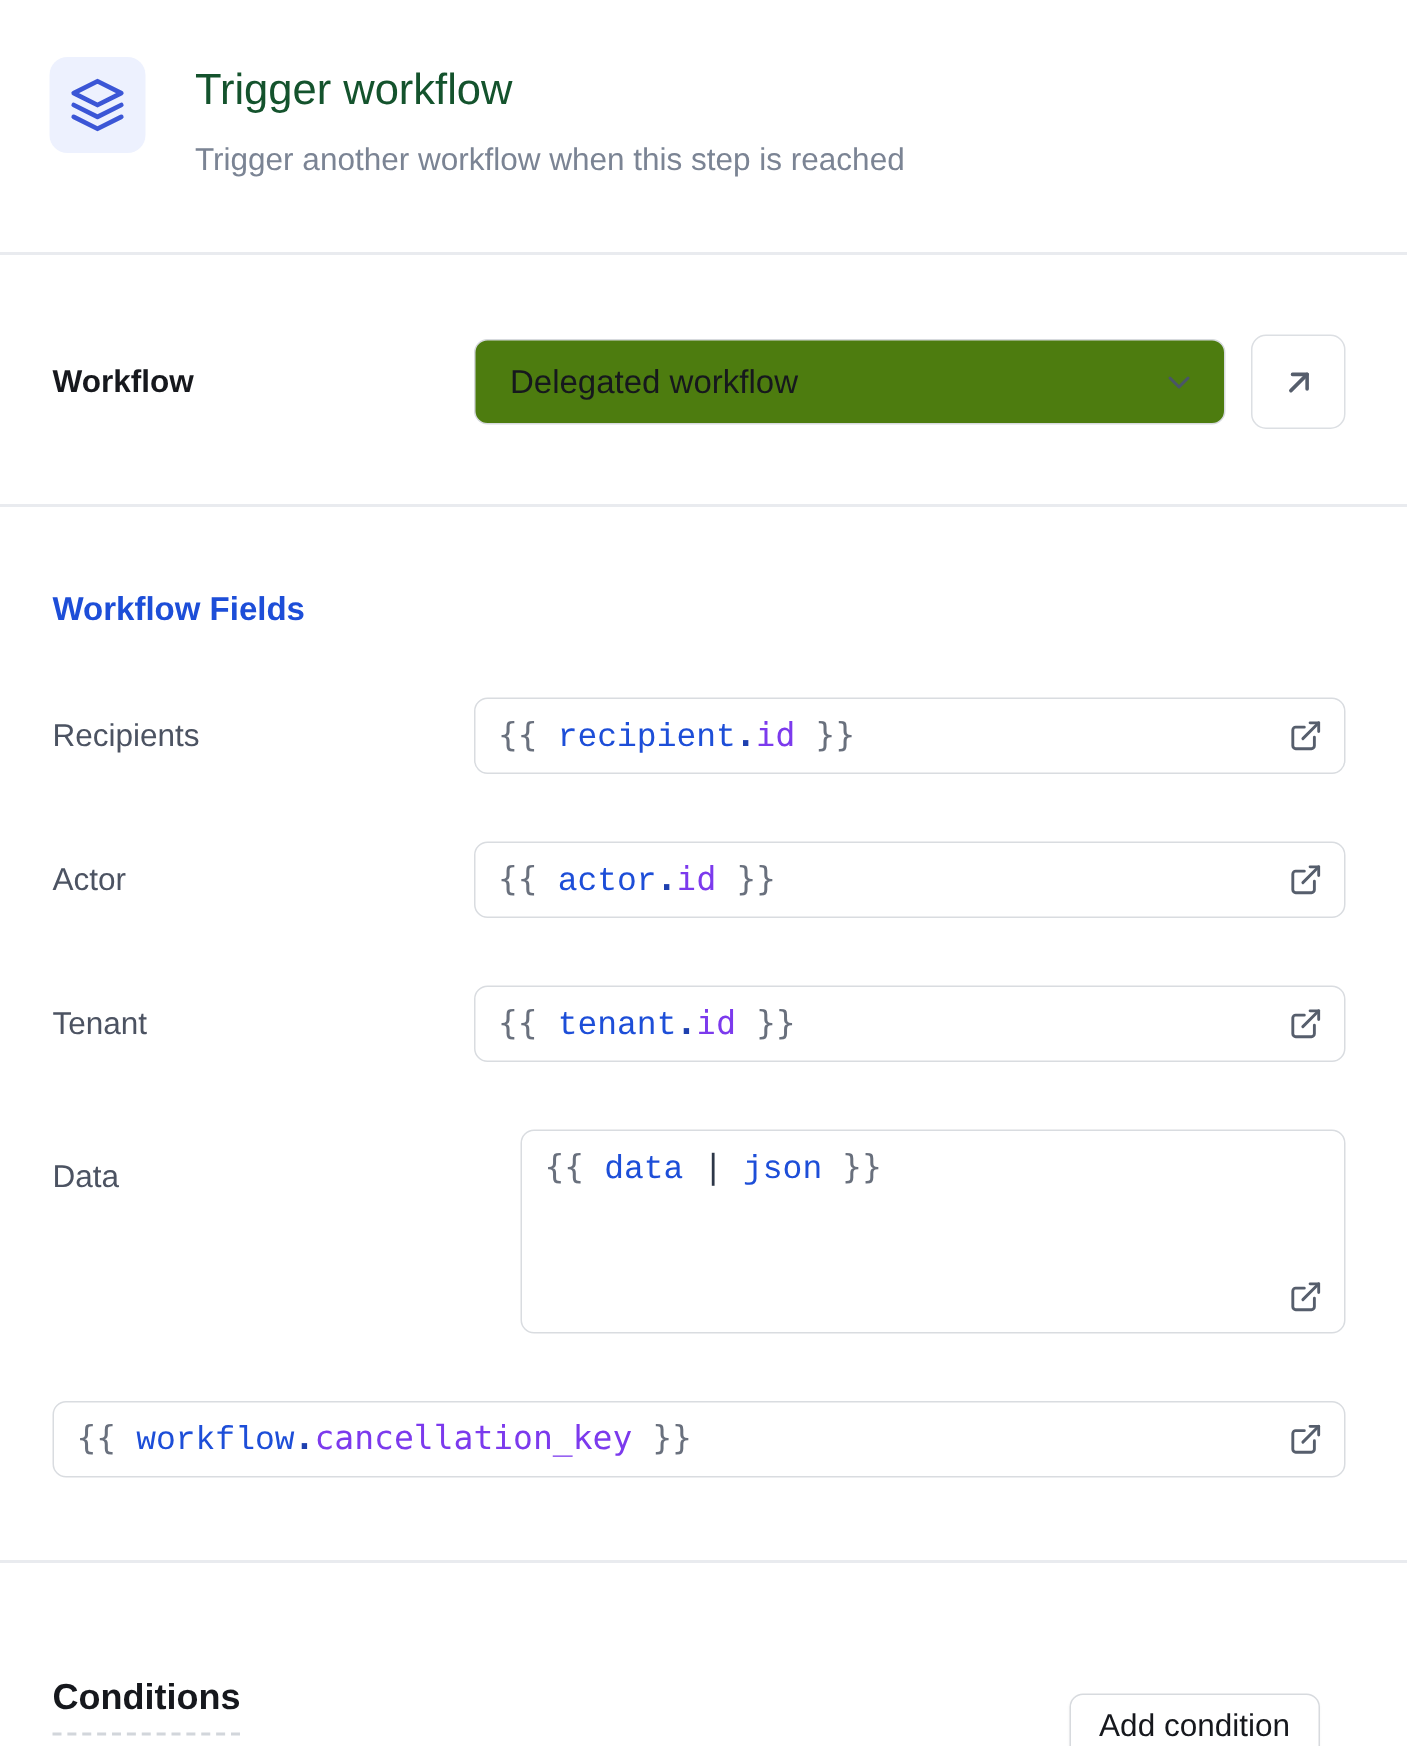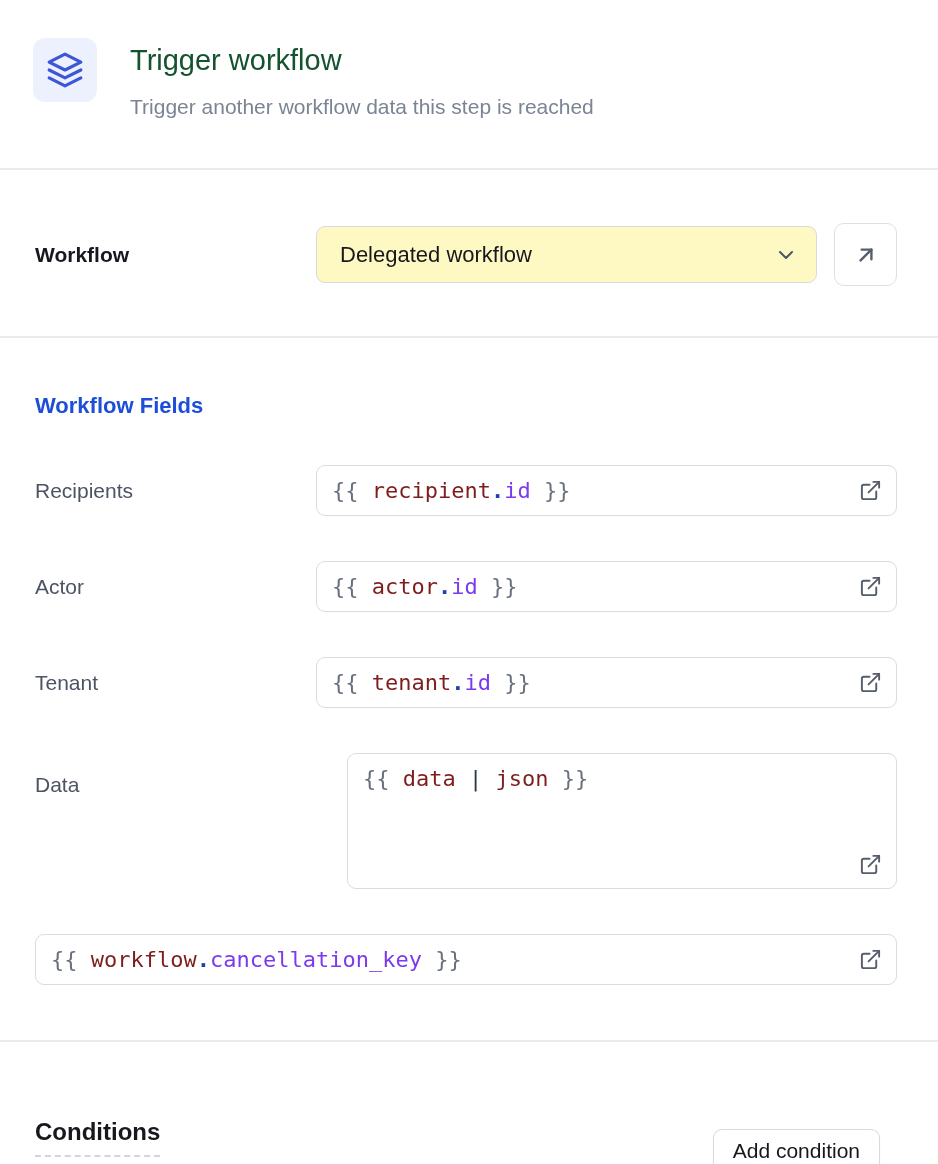--- a/index.html
+++ b/index.html
@@ -27,21 +27,21 @@
   .divider{height:2px;background:#e9ebef;border:0;margin:0;}
   .divider-1{margin-top:49px;}
   .divider-2{margin-top:50px;}
   .divider-3{margin-top:55px;}
 
   
   .workflow-row{display:flex;align-items:center;padding:53px 41px 0 35px;}
   .row-label{flex:0 0 281px;font-size:21px;}
   .workflow-label{font-weight:700;color:#16181d;}
   .select{
-    flex:1;height:55px;border:1px solid #d7dade;border-radius:9px;background:#fef9c3;
+    flex:1;height:55px;border:1px solid #d7dade;border-radius:9px;background:#4d7c0f;
     display:flex;align-items:center;justify-content:space-between;
     padding:0 18px 0 23px;cursor:pointer;
   }
   .select-value{font-size:22px;color:#16181d;}
   .icon-btn{
     width:61px;height:61px;margin-left:17px;flex:0 0 auto;
     border:1px solid #dcdfe3;border-radius:10px;background:#fff;
     display:flex;align-items:center;justify-content:center;cursor:pointer;
   }
 
@@ -56,21 +56,21 @@
   .field-input{
     flex:1;height:49px;border:1px solid #d9dce0;border-radius:9px;background:#fff;
     display:flex;align-items:center;padding:0 14px 0 15px;position:relative;
   }
   .field-input.multiline{height:123px;align-items:flex-start;padding-top:11px;margin-left:31px;}
   .code{
     font-family:"DejaVu Sans Mono","Liberation Mono",monospace;
     font-size:22px;white-space:pre;line-height:27px;
   }
   .tok-brace{color:#69707d;}
-  .tok-var{color:#7f1d1d;}
+  .tok-var{color:#1d4ed8;font-family:Liberation Mono, monospace;}
   .tok-dot{color:#1e40af;font-weight:700;}
   .tok-prop{color:#7c3aed;}
   .tok-pipe{color:#2d3748;}
   .tok-plain{color:#2d3748;}
   .ext-link{margin-left:auto;display:flex;align-items:center;cursor:pointer;flex:0 0 auto;}
   .field-input.multiline .ext-link{position:absolute;right:14px;bottom:12px;}
 
   
   .conditions-row{display:flex;align-items:center;justify-content:space-between;padding:59px 58px 0 35px;}
   .conditions-heading{
@@ -94,21 +94,21 @@
       <span>
         <svg width="38" height="38" viewBox="0 0 24 24" fill="none" stroke="#3b56d6" stroke-width="2" stroke-linecap="round" stroke-linejoin="round">
           <polygon points="12 2 2 7 12 12 22 7 12 2"></polygon>
           <polyline points="2 12 12 17 22 12"></polyline>
           <polyline points="2 17 12 22 22 17"></polyline>
         </svg>
       </span>
     </div>
     <div class="header-text">
       <div class="step-title">Trigger workflow</div>
-      <div class="step-subtitle">Trigger another workflow data this step is reached</div>
+      <div class="step-subtitle">Trigger another workflow when this step is reached</div>
     </div>
   </div>
 
   <hr class="divider divider-1">
 
   <div class="workflow-row">
     <div class="row-label workflow-label">Workflow</div>
     <div class="select">
       <span class="select-value">Delegated workflow</span>
       <span>

